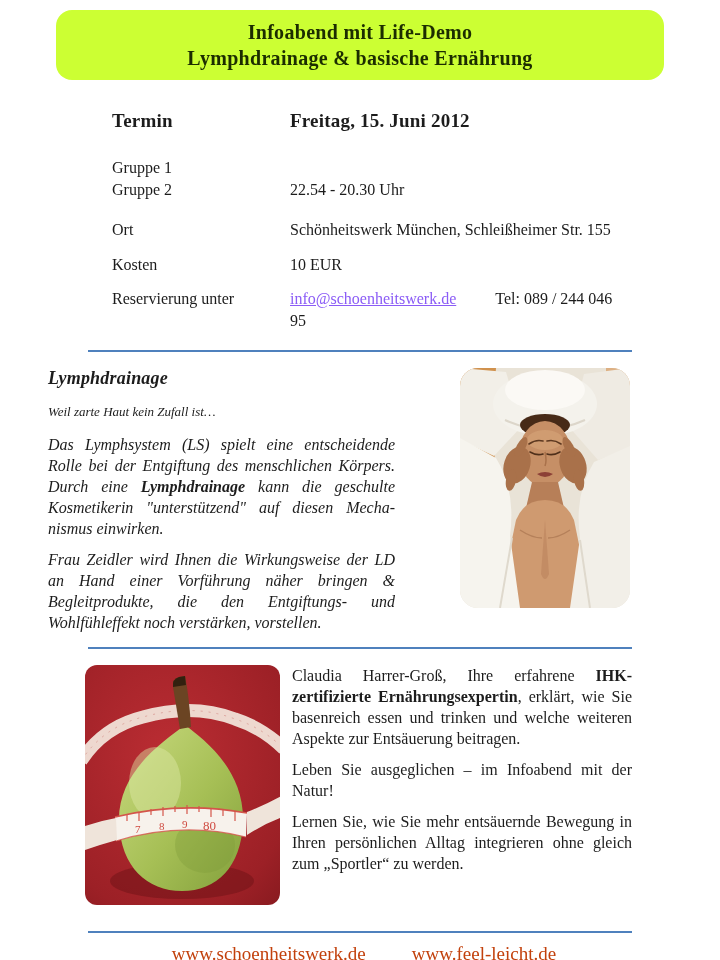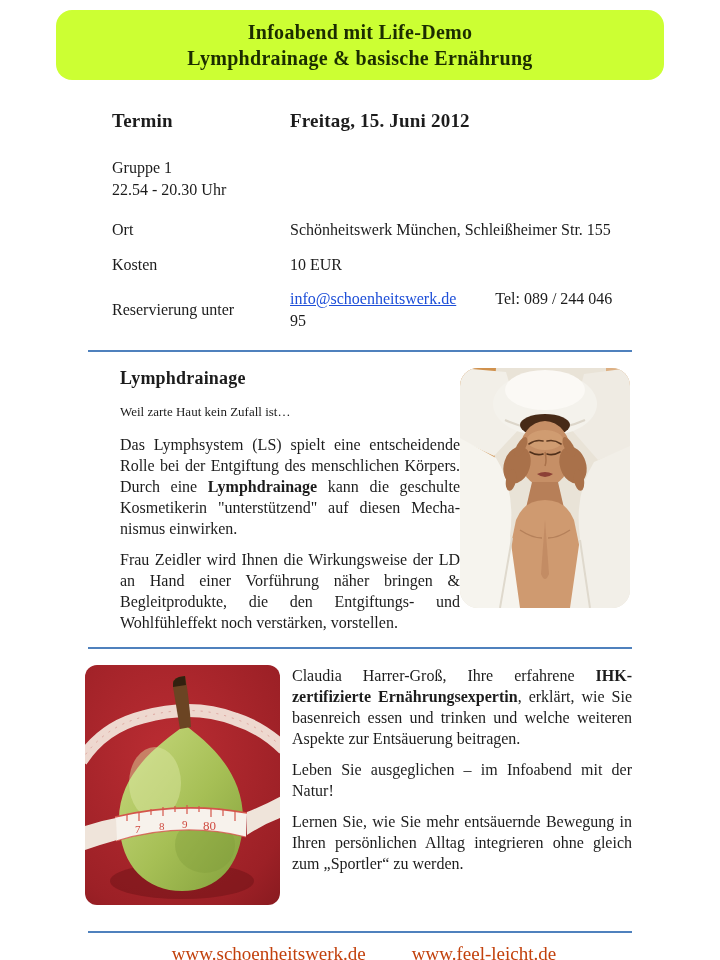--- a/index.html
+++ b/index.html
@@ -11,37 +11,37 @@
   
   .banner{
     margin:10px 56px 0;height:70px;background:#ccff33;border-radius:16px;
     display:flex;flex-direction:column;justify-content:center;align-items:center;
     color:#1c2d00;font-weight:bold;font-size:20px;line-height:26px;letter-spacing:.3px;
     text-align:center;
     font-family:Liberation Serif, serif;
   }
   
   .details{margin:30px 88px 0 112px;font-size:16px;line-height:22px;}
-  .drow{display:flex;align-items:center;}
+  .drow{display:flex;}
   .dlabel{width:178px;flex:none;}
   .dvalue{flex:1;}
   .drow-termin{font-size:19px;font-weight:bold;margin-bottom:25px;letter-spacing:.2px;}
   .dgroup{margin-bottom:18px;}
   .drow-ort{margin-bottom:13px;}
   .drow-kosten{margin-bottom:12px;}
-  .email{color:#1d4ed8;text-decoration:underline;cursor:pointer;}
+  .email{color:#8b5cf6;text-decoration:underline;cursor:pointer;}
   .tel{margin-left:35px;}
   
   hr.divider{border:none;border-top:2px solid #4f81bd;margin:0 88px;}
   hr.d1{margin-top:18px;}
   hr.d2{margin-top:14px;}
   hr.d3{margin-top:26px;}
   
   .section{display:flex;align-items:flex-start;}
-  .section.lymph{margin-top:16px;padding:0 90px 0 120px;}
+  .section.lymph{margin-top:16px;padding:0 90px 0 48px;font-style:italic;}
   .lymph .col-text{width:347px;}
   .lymph .col-img{margin-left:auto;width:170px;flex:none;}
   .section.basisch{margin-top:16px;padding:0 88px 0 85px;}
   .basisch .col-img{width:195px;flex:none;}
   .basisch .col-text{margin-left:12px;flex:1;}
   h3.shead{font-size:18px;font-weight:bold;margin:0 0 12px;letter-spacing:.2px;}
   .intro{margin:0 0 12px;font-size:13px;line-height:21px;}
   p.just{text-align:justify;margin:0 0 10px;font-size:16px;line-height:21px;}
   p.just.last{margin-bottom:0;}
   
@@ -62,20 +62,21 @@
   <div class="details">
     <div class="drow drow-termin">
       <div class="dlabel">Termin</div>
       <div class="dvalue">Freitag, 15. Juni 2012</div>
     </div>
     <div class="dgroup">
       <div class="drow">
         <div class="dlabel">Gruppe 1</div>
       </div>
       <div class="drow">
+        <div class="dlabel">Gruppe 2</div>
         <div class="dvalue">22.54 - 20.30 Uhr</div>
       </div>
     </div>
     <div class="drow drow-ort">
       <div class="dlabel">Ort</div>
       <div class="dvalue">Schönheitswerk München, Schleißheimer Str. 155</div>
     </div>
     <div class="drow drow-kosten">
       <div class="dlabel">Kosten</div>
       <div class="dvalue">10 EUR</div>

